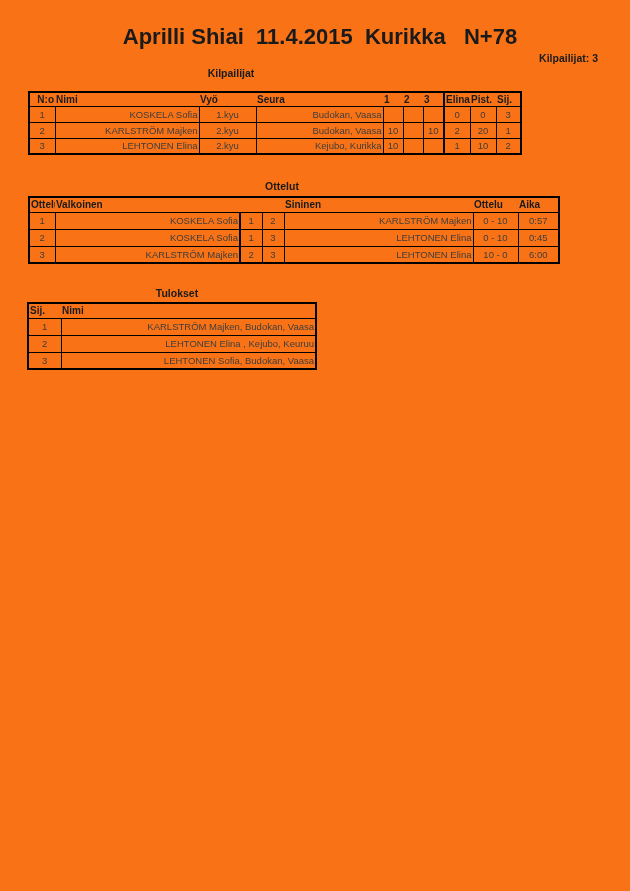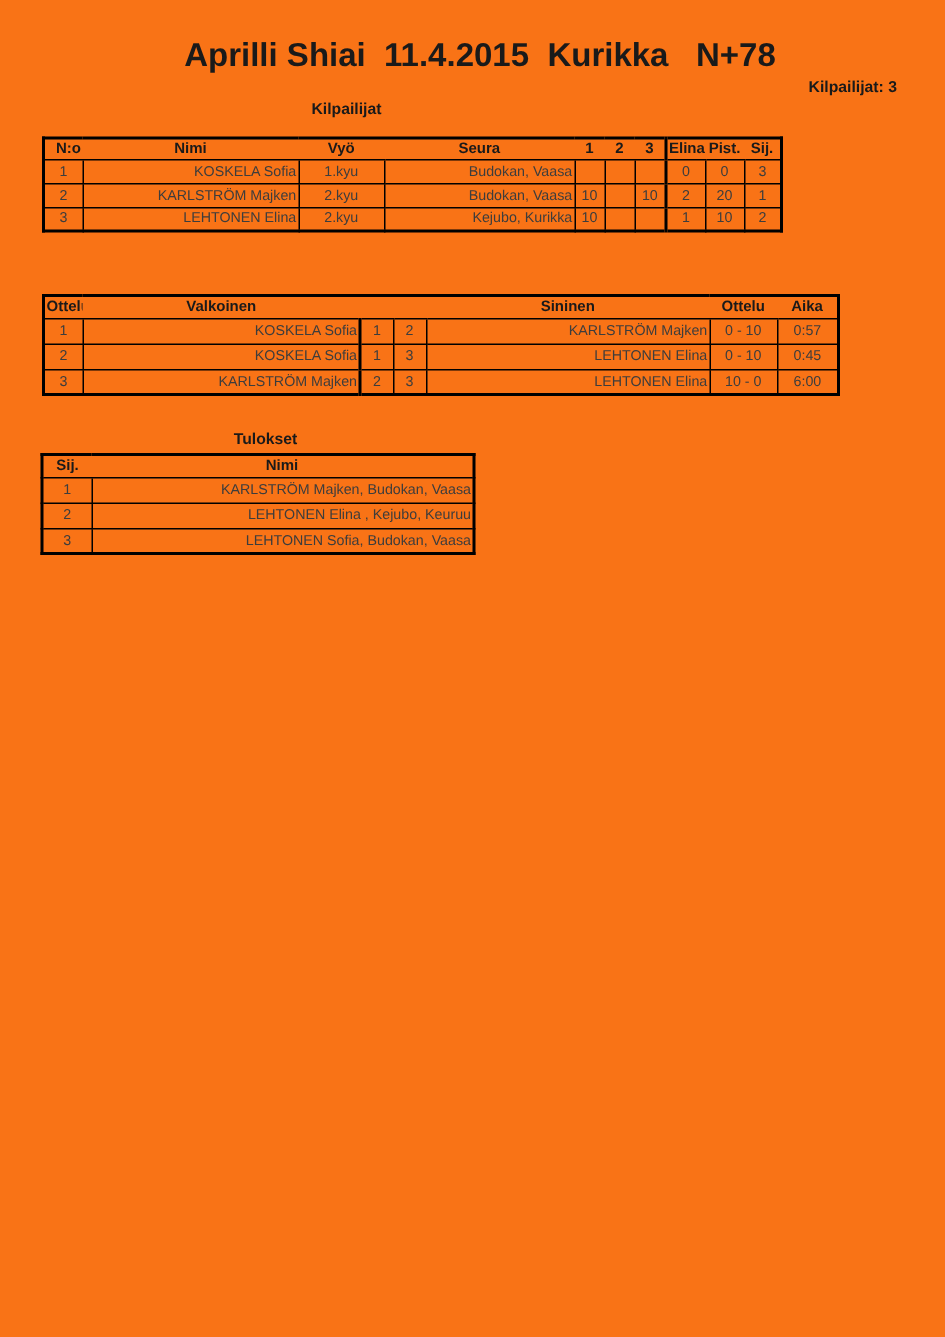--- a/index.html
+++ b/index.html
@@ -29,21 +29,21 @@
   .label-tulokset{top:287px;left:77px;}
 
   table.sheet{
     position:absolute;
     border-collapse:collapse;
     table-layout:fixed;
     border:2px solid #000;
   }
   table.sheet th{
     font-size:10px;font-weight:bold;color:#1a1a1a;
-    text-align:center;vertical-align:middle;
+    text-align:left;vertical-align:middle;
     border:none;border-bottom:1px solid #000;
     padding:0 1px;overflow:hidden;white-space:nowrap;
   }
   table.sheet td{
     font-size:9.5px;font-weight:normal;color:#3d3d3d;
     text-align:center;vertical-align:middle;
     border:1px solid #000;
     padding:0 1px;overflow:hidden;white-space:nowrap;
   }
   table.sheet th.lft, table.sheet td.lft{
@@ -133,20 +133,21 @@
       <td>10</td>
       <td></td>
       <td></td>
       <td class="thickL">1</td>
       <td>10</td>
       <td>2</td>
     </tr>
   </tbody>
     </table>
 
+  <div class="section-label label-ottelut">Ottelut</div>
 
   <table class="sheet" id="t-matches">
     <colgroup>
       <col style="width:26px">
         <col style="width:185px">
         <col style="width:22px">
         <col style="width:22px">
       <col style="width:189px">
         <col style="width:45px">
         <col style="width:41px">

